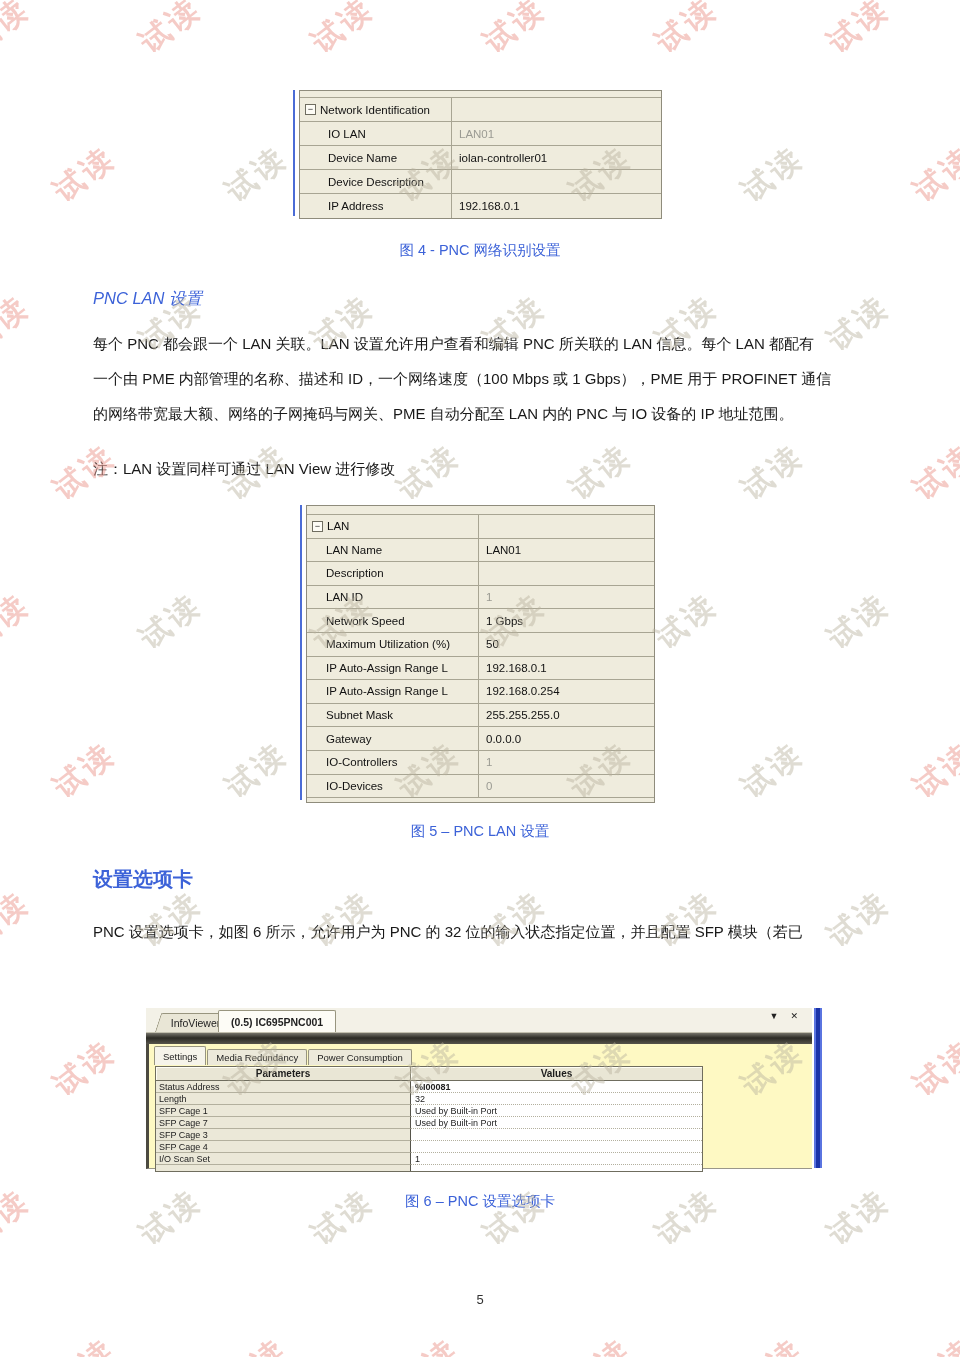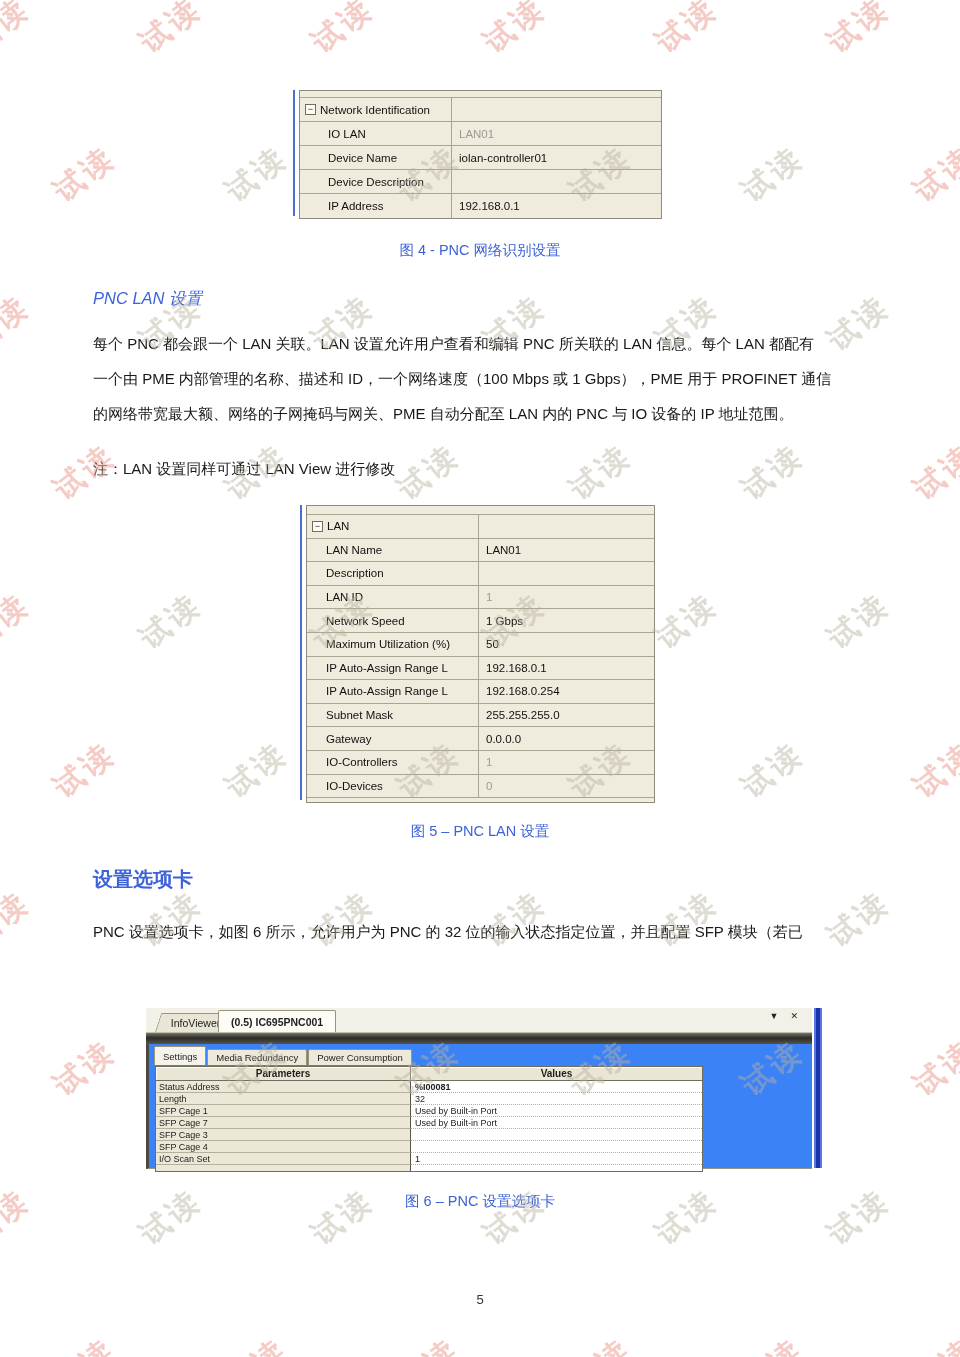--- a/index.html
+++ b/index.html
@@ -40,21 +40,21 @@
   .win-tabs{position:relative;height:24px;background:#f3f1e7;border-bottom:1px solid #c2bfae;}
   .tab{position:absolute;bottom:0;display:flex;align-items:center;padding:0 12px;
        font-size:10.5px;color:#222;border:1px solid #98957f;border-bottom:none;
        background:#e9e6d6;border-radius:2px 2px 0 0;box-sizing:border-box;}
   .tab-inactive{left:12px;height:19px;transform:skewX(-18deg);}
   .tab-inactive .tab-txt{transform:skewX(18deg);}
   .tab-active{left:72px;height:22px;background:#fdfcf6;font-weight:bold;z-index:2;}
   .tab-icons{position:absolute;right:14px;top:3px;display:flex;gap:12px;font-size:9px;color:#222;}
   .tab-icons span{cursor:default;}
   .win-dark{height:11px;background:linear-gradient(#75736a,#2c2b25 45%,#56544b);}
-  .win-panel{position:relative;height:125px;background:#3b82f6;border-left:3px solid #4c4a40;
+  .win-panel{position:relative;height:125px;background:#fef9c3;border-left:3px solid #4c4a40;
              border-bottom:1px solid #9a978a;box-sizing:border-box;}
   .subtabs{position:absolute;left:5px;top:3px;display:flex;align-items:flex-end;height:18px;font-size:9.5px;}
   .subtab{height:15px;display:flex;align-items:center;padding:0 8px;background:#ece9da;
           border:1px solid #98957f;border-bottom:none;border-radius:2px 2px 0 0;margin-right:1px;}
   .subtab-active{height:18px;background:#f6f4ea;z-index:2;}
   .grid{position:absolute;left:6px;top:22px;width:548px;border:1px solid #6f6d5e;background:#fff;box-sizing:border-box;}
   .g-header{display:flex;height:14px;background:#e9e6d5;font-weight:bold;font-size:10px;}
   .gh-cell{display:flex;align-items:center;justify-content:center;box-sizing:border-box;
            border-right:1px solid #8a8776;border-bottom:1px solid #6f6d5e;
            box-shadow:inset 1px 1px 0 #fffef5;}

